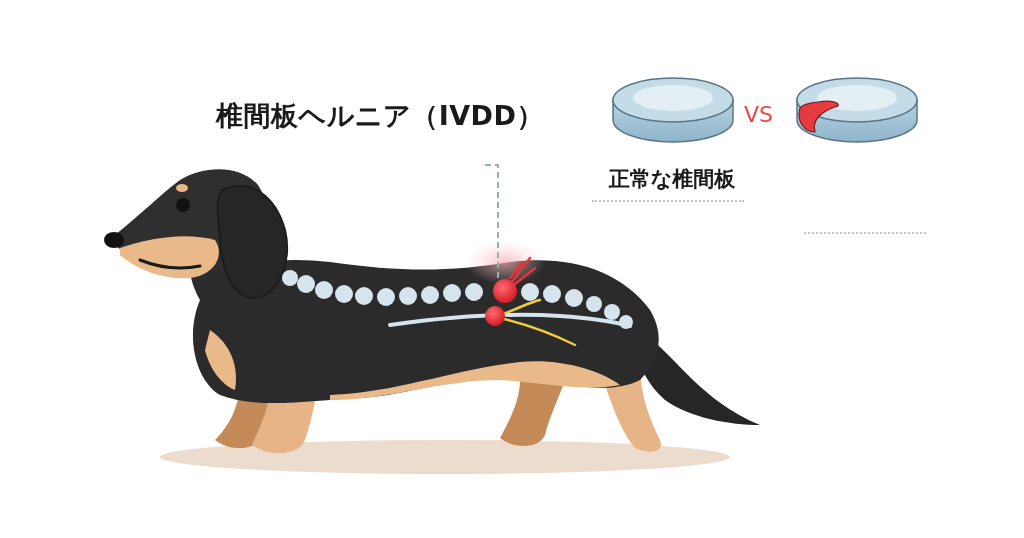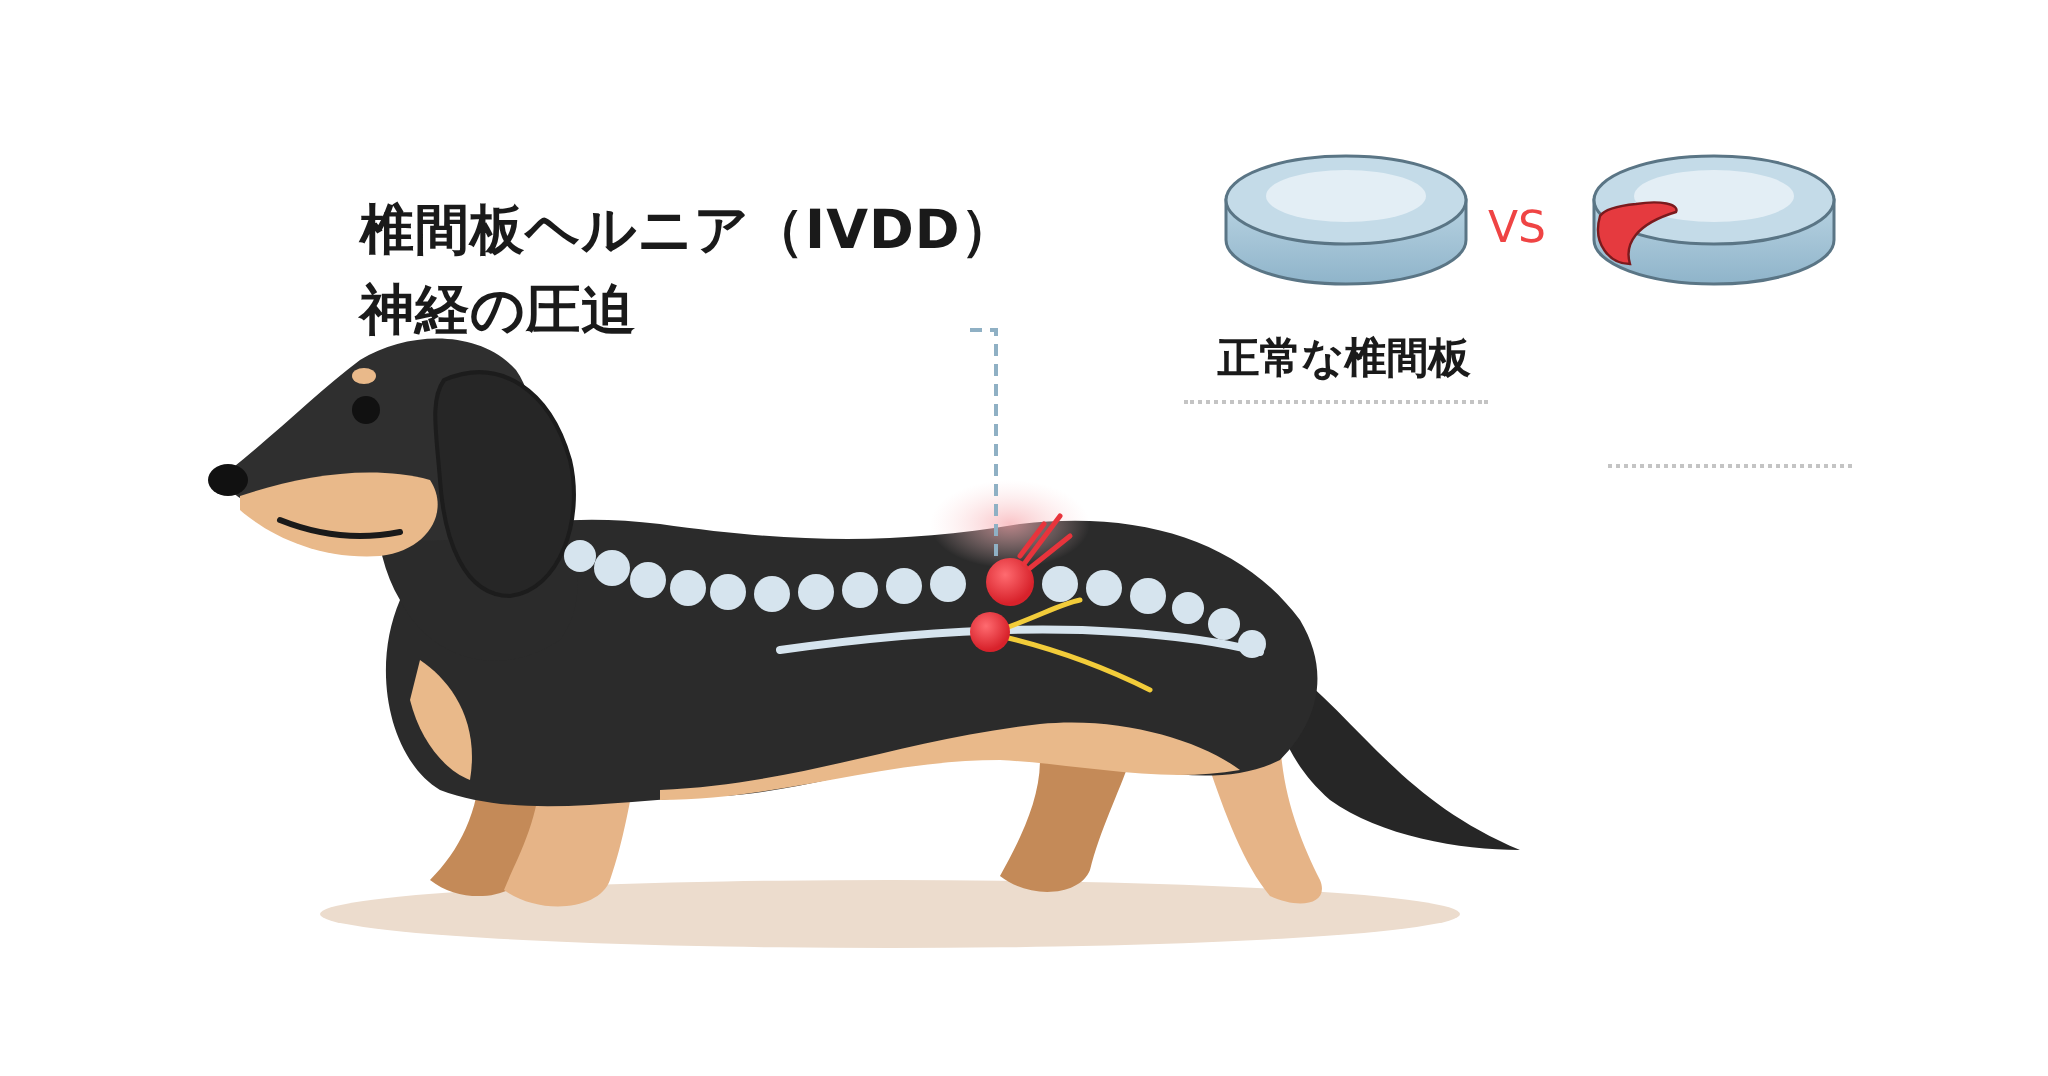--- a/index.html
+++ b/index.html
@@ -1,18 +1,18 @@
 <!DOCTYPE html>
 <html><head>
   <meta charset="utf-8">
   <style>
     html, body { margin: 0; padding: 0; background: #ffffff; }
     body { width: 1024px; height: 538px; position: relative; overflow: hidden;
            font-family: "DejaVu Sans", "Liberation Sans", sans-serif; color: #1a1a1a; }
-    .title { position: absolute; left: 180px; top: 96px; width: 400px; text-align: left;
+    .title { position: absolute; left: 180px; top: 96px; width: 400px; text-align: center;
              font-weight: bold; font-size: 27px; line-height: 40px; letter-spacing: 0.5px; }
     .label { position: absolute; font-weight: bold; font-size: 21px; line-height: 27px; text-align: center; }
     .dots { position: absolute; height: 0; border-top: 2px dotted #c4c4c4; }
     .vs { position: absolute; left: 744px; top: 102px; font-size: 22px; font-weight: 500; color: #ef4444; }
     svg.illu { position: absolute; left: 0; top: 0; }
   </style>
 </head>
 <body>
 
 <svg class="illu" width="1024" height="538" viewBox="0 0 1024 538">
@@ -111,21 +111,20 @@
   <g>
     <path d="M797,100 L797,120 A60,22 0 0 0 917,120 L917,100 Z" fill="url(#discSide)" stroke="#5a7585" stroke-width="1.5"></path>
     <ellipse cx="857" cy="100" rx="60" ry="22" fill="#c4dbe8" stroke="#5a7585" stroke-width="1.5"></ellipse>
     <ellipse cx="857" cy="98" rx="40" ry="13" fill="#e3eef5"></ellipse>
     <path d="M800,108 C796,122 805,132 815,132 C812,122 818,112 838,106 C840,102 830,100 818,102 C808,103 802,105 800,108 Z" fill="#e53a3f" stroke="#7a1a1d" stroke-width="1.2"></path>
   </g>
 </svg>
 
 <div class="title">
   <div>椎間板ヘルニア（IVDD）</div>
-  <div>神経の圧迫</div>
 </div>
 
 <div class="vs">VS</div>
 
 <div class="label" style="left:582px; top:166px; width:180px;">正常な椎間板</div>
 <div class="dots" style="left:592px; top:200px; width:152px;"></div>
 
 <div class="label" style="left:770px; top:166px; width:190px;">
 </div>
 <div class="dots" style="left:804px; top:232px; width:122px;"></div>

